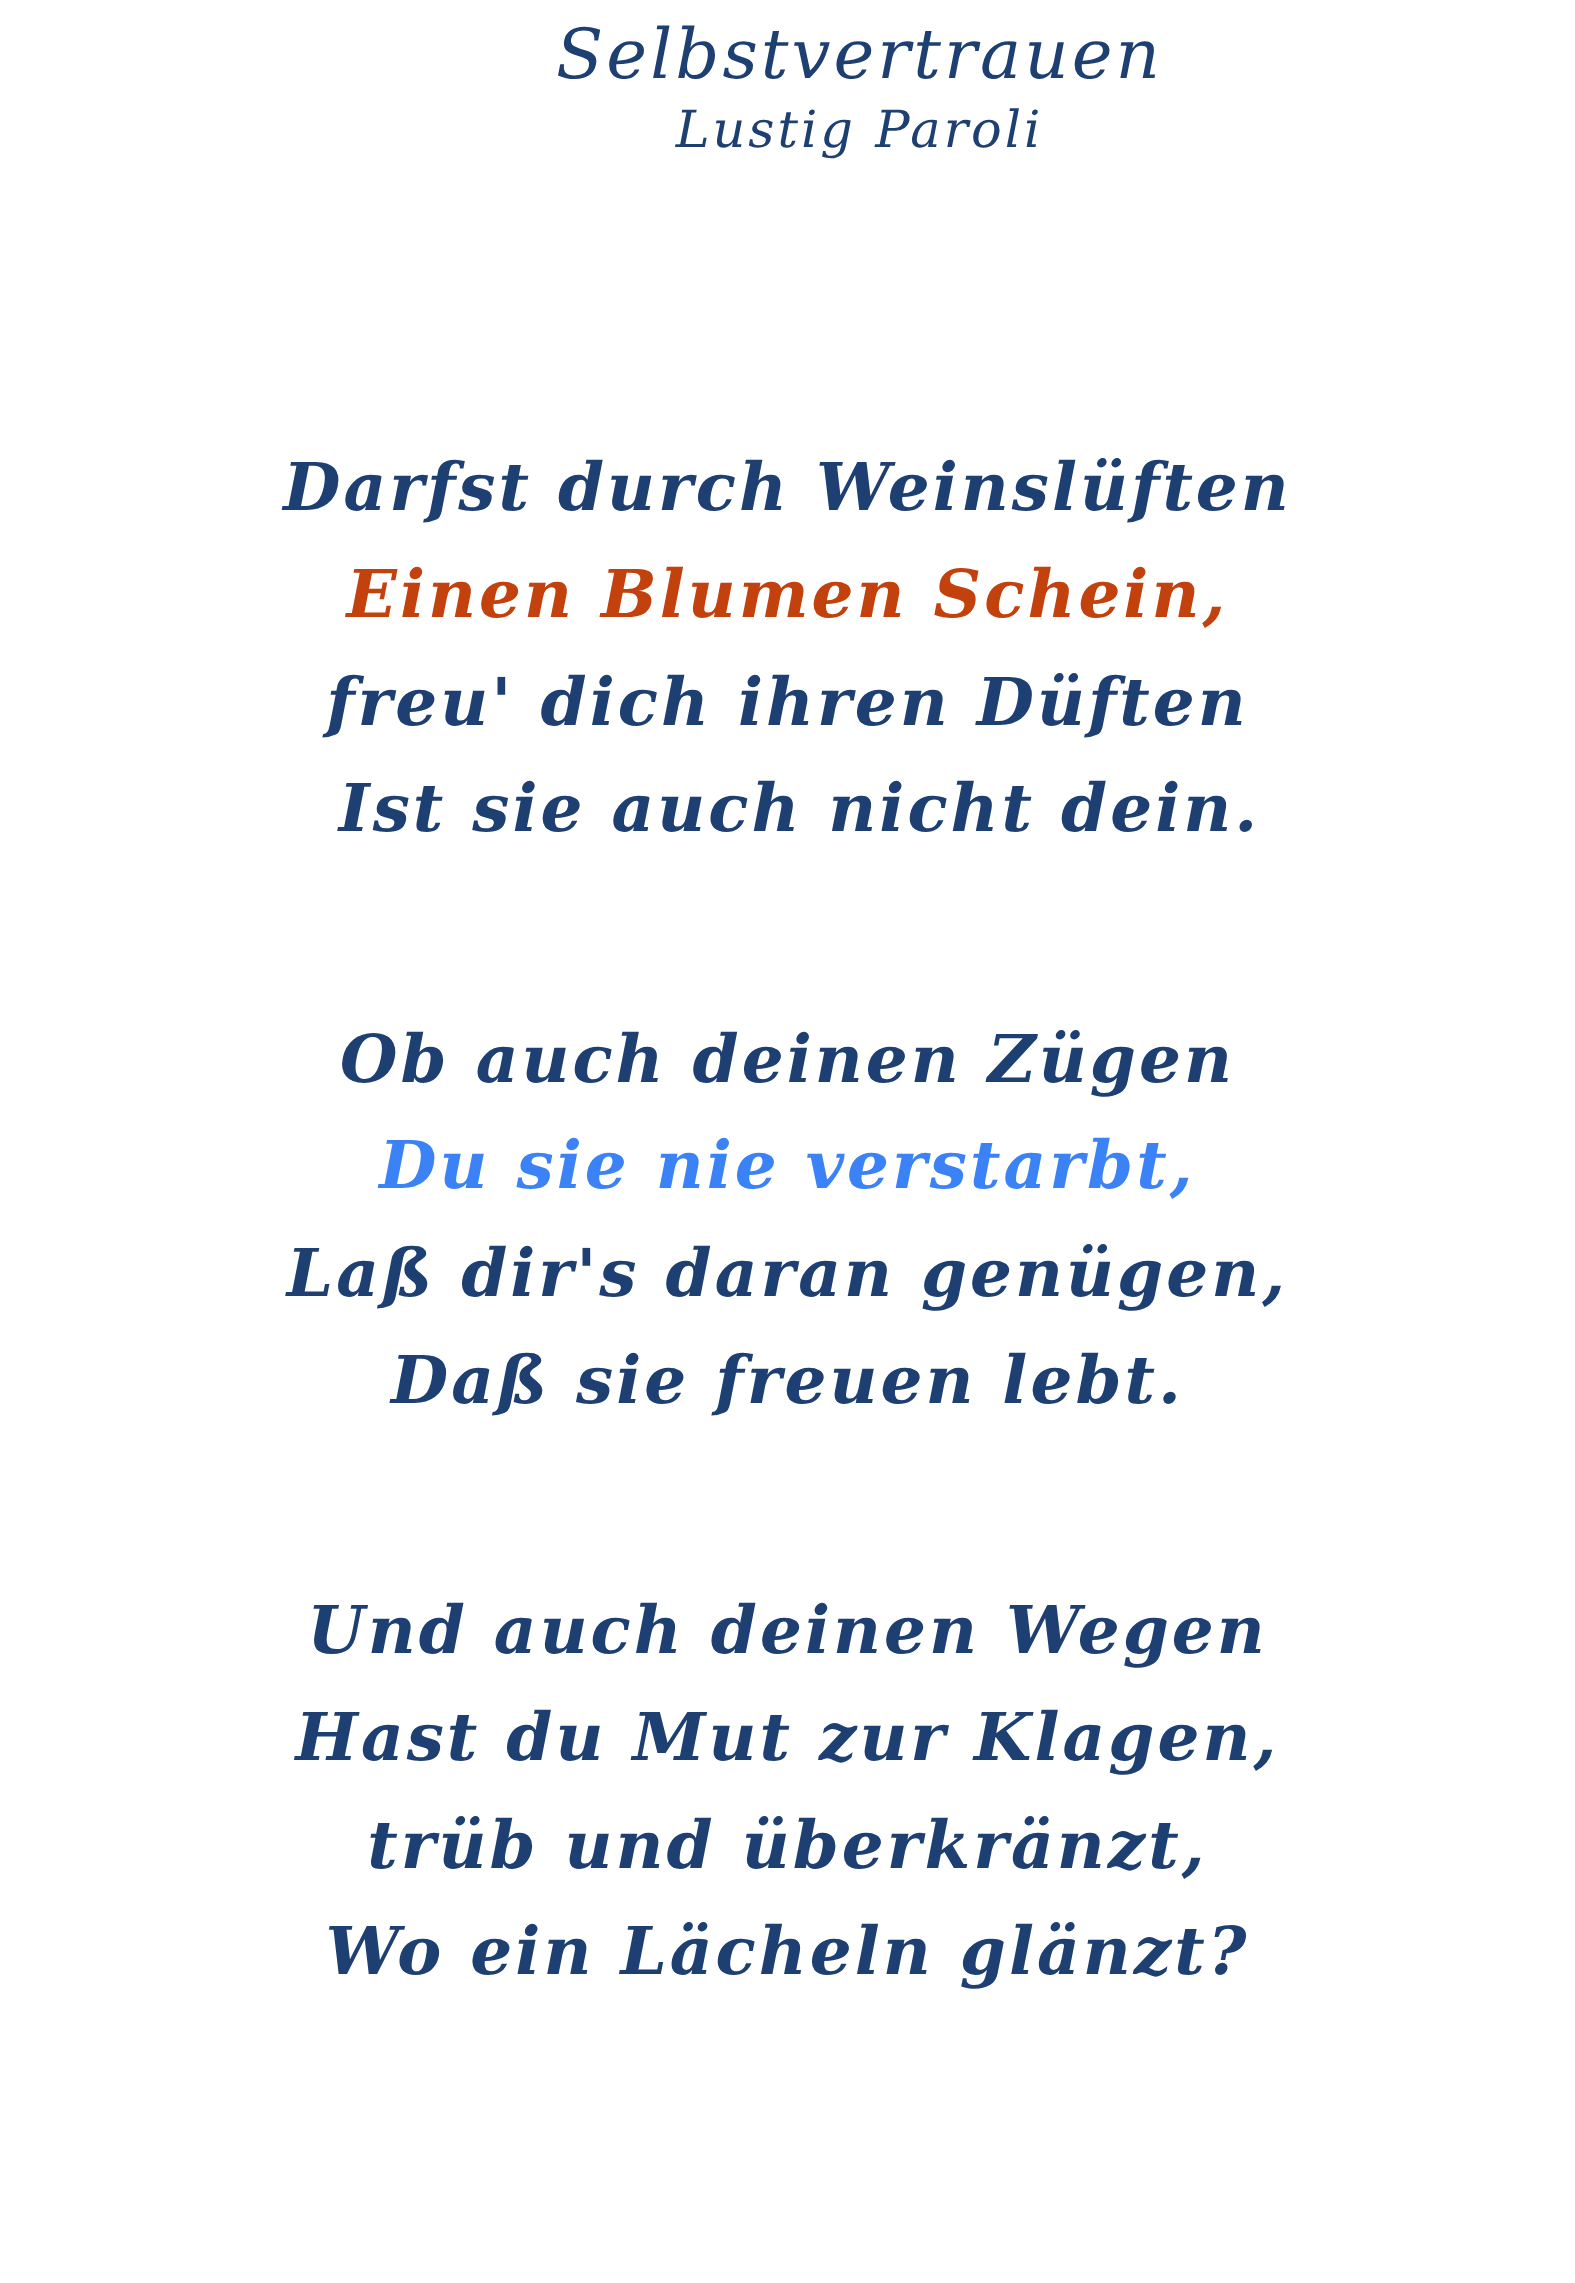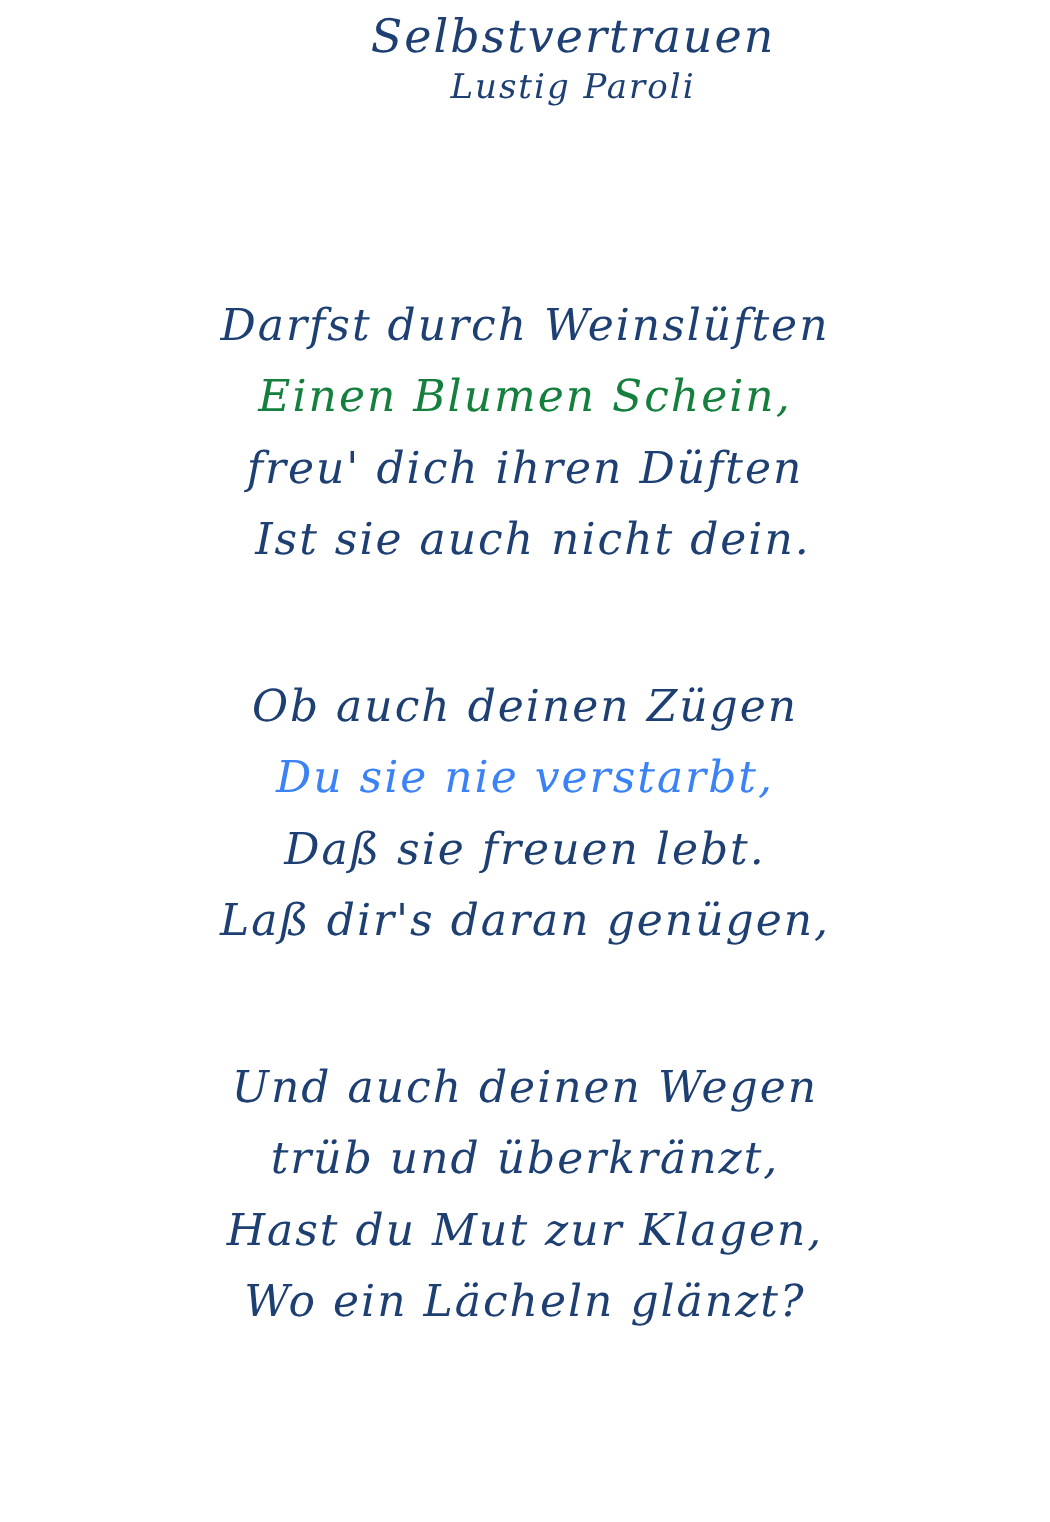--- a/index.html
+++ b/index.html
@@ -53,20 +53,21 @@
   .stanzas {
     position: absolute;
     top: 290px;
     left: 0;
     width: 1050px;
     text-align: center;
   }
 
   .stanza {
     margin-bottom: 96px;
+    font-weight: bold;
   }
   .stanza:last-child {
     margin-bottom: 0;
   }
 
   .verse-line {
     font-size: 44px;
     line-height: 1.62;
     color: #1d3f72;
   }
@@ -84,34 +85,34 @@
 
   <div class="title-block">
     <div class="hand title-line-1" style="color: rgb(29, 63, 114);">Selbstvertrauen</div>
     <div class="hand title-line-2" style="color: rgb(29, 63, 114);">Lustig Paroli</div>
   </div>
 
   <div class="stanzas">
 
     <div class="stanza">
       <div class="hand verse-line" style="color: rgb(29, 63, 114);">Darfst durch Weinslüften</div>
-      <div class="hand verse-line" style="color: #15803d;">Einen Blumen Schein,</div>
+      <div class="hand verse-line" style="color: #c2410c;">Einen Blumen Schein,</div>
       <div class="hand verse-line" style="color: rgb(29, 63, 114);">freu' dich ihren Düften</div>
       <div class="hand verse-line" style="color: rgb(29, 63, 114); padding-left: 16px;">Ist sie auch nicht dein.</div>
     </div>
 
     <div class="stanza">
       <div class="hand verse-line" style="color: rgb(29, 63, 114);">Ob auch deinen Zügen</div>
       <div class="hand verse-line" style="color: #3b82f6;">Du sie nie verstarbt,</div>
+      <div class="hand verse-line" style="color: rgb(29, 63, 114);">Laß dir's daran genügen,</div>
       <div class="hand verse-line" style="color: rgb(29, 63, 114);">Daß sie freuen lebt.</div>
-      <div class="hand verse-line" style="color: rgb(29, 63, 114);">Laß dir's daran genügen,</div>
     </div>
 
     <div class="stanza">
       <div class="hand verse-line" style="color: rgb(29, 63, 114);">Und auch deinen Wegen</div>
+      <div class="hand verse-line" style="color: rgb(29, 63, 114);">Hast du Mut zur Klagen,</div>
       <div class="hand verse-line" style="color: rgb(29, 63, 114);">trüb und überkränzt,</div>
-      <div class="hand verse-line" style="color: rgb(29, 63, 114);">Hast du Mut zur Klagen,</div>
       <div class="hand verse-line" style="color: rgb(29, 63, 114);">Wo ein Lächeln glänzt?</div>
     </div>
 
   </div>
 
 </div>
 
 </body></html>

